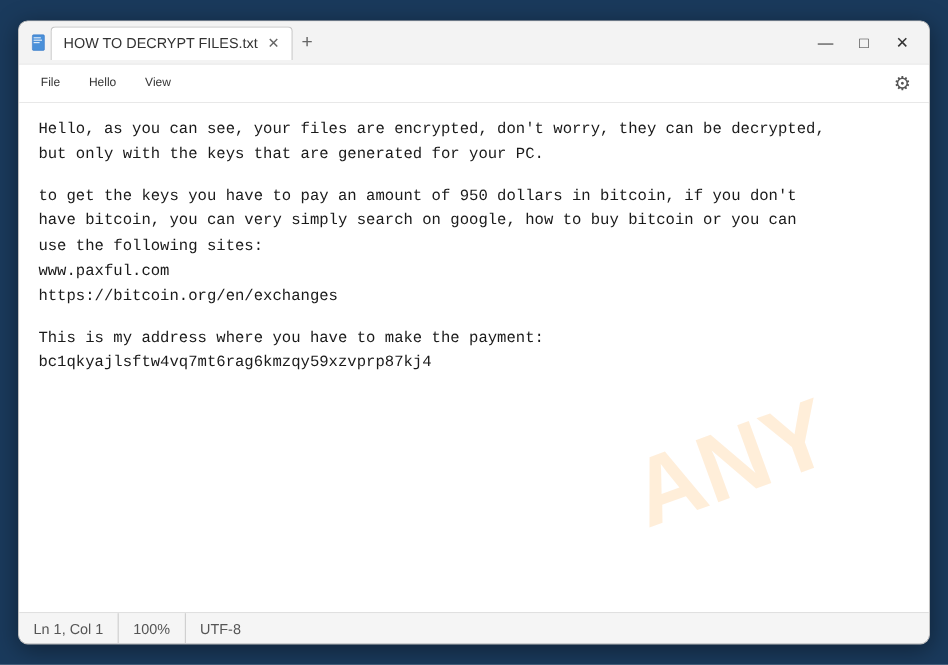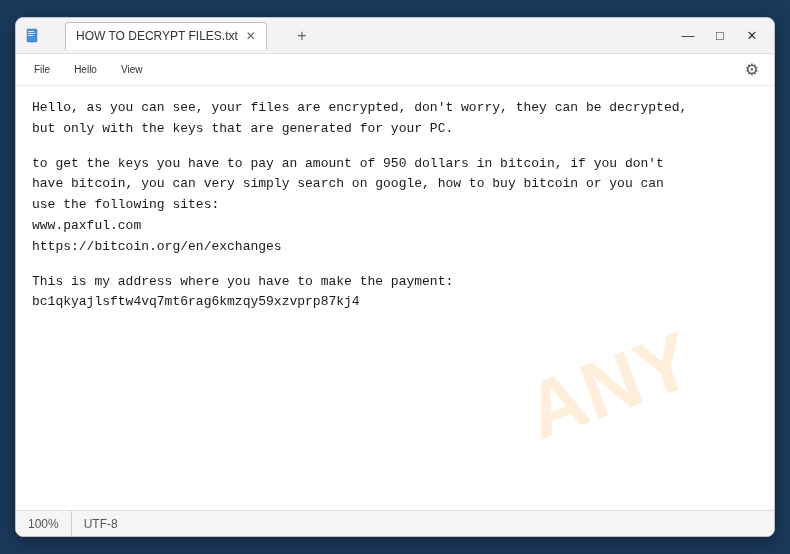--- a/index.html
+++ b/index.html
@@ -38,21 +38,21 @@
       border-radius: 8px 8px 0 0;
       padding: 0 8px;
       height: 36px;
       user-select: none;
     }
 
     .title-bar-left {
       display: flex;
       align-items: center;
       flex: 1;
-      gap: 23px;
+      gap: 0;
     }
 
     .file-icon {
       width: 18px;
       height: 18px;
       display: flex;
       align-items: center;
       justify-content: center;
     }
 
@@ -245,16 +245,17 @@
 have bitcoin, you can very simply search on google, how to buy bitcoin or you can
 use the following sites:
 www.paxful.com
 https://bitcoin.org/en/exchanges</p>
     <p>This is my address where you have to make the payment:
 bc1qkyajlsftw4vq7mt6rag6kmzqy59xzvprp87kj4</p>
     <div class="watermark">ANY</div>
   </div>
 
   <div class="status-bar">
+    <div class="status-item">Ln 1, Col 1</div>
     <div class="status-item">100%</div>
     <div class="status-item">UTF-8</div>
   </div>
 </div>
 
 </body></html>

